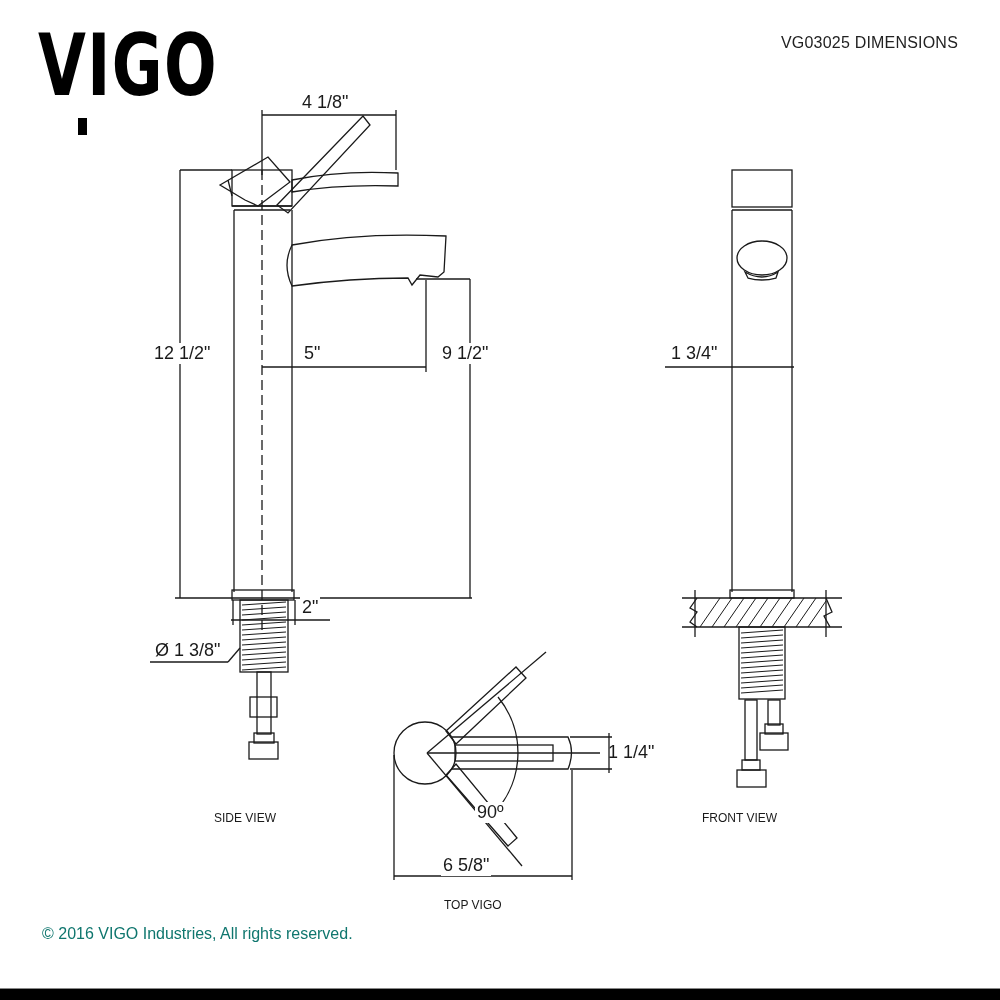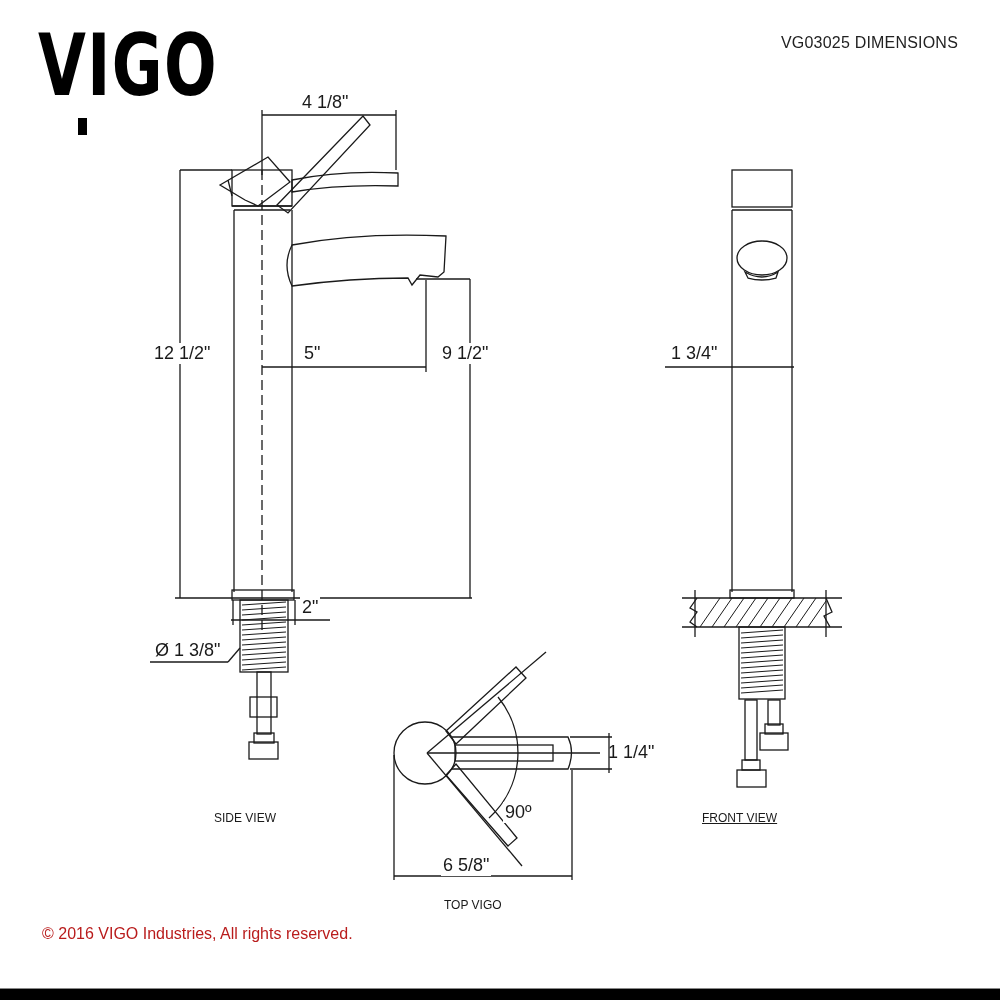--- a/index.html
+++ b/index.html
@@ -2,21 +2,21 @@
 <html><head>
   <meta charset="utf-8">
   <style>
     html, body { margin: 0; padding: 0; background: #ffffff; }
     body { width: 1000px; height: 1000px; position: relative; overflow: hidden; font-family: "Liberation Sans", sans-serif; color: #1a1a1a; }
     .logo { position: absolute; left: 38px; top: 22px; font-family: "DejaVu Sans", sans-serif; font-weight: bold; font-size: 86px; letter-spacing: 2px; line-height: 1; color: #000; transform: scaleX(0.72); transform-origin: left top; }
     .logo-dot { position: absolute; left: 78px; top: 118px; width: 9px; height: 17px; background: #000; }
     .title { position: absolute; right: 42px; top: 34px; font-size: 16px; color: #222; letter-spacing: 0.2px; }
     .label { position: absolute; font-size: 12px; color: #1a1a1a; white-space: nowrap; }
     .dim { position: absolute; font-size: 18px; color: #1a1a1a; white-space: nowrap; background: #fff; padding: 0 2px; }
-    .copyright { position: absolute; left: 42px; top: 925px; font-size: 16px; color: #b91c1c; }
+    .copyright { position: absolute; left: 42px; top: 925px; font-size: 16px; color: #0f766e; }
     .bottom-bar { position: absolute; left: 0; top: 988px; width: 1000px; height: 12px; background: #000; border-top: 1px solid #888; }
     svg.drawing { position: absolute; left: 0; top: 0; }
   </style>
 </head>
 <body>
 
 <div class="logo">VIGO</div>
 <div class="logo-dot"></div>
 
 <div class="title">VG03025 DIMENSIONS</div>
@@ -177,21 +177,21 @@
 <div class="dim" style="left:300px; top:92px;">4 1/8"</div>
 <div class="dim" style="left:152px; top:343px;">12 1/2"</div>
 <div class="dim" style="left:302px; top:343px;">5"</div>
 <div class="dim" style="left:440px; top:343px;">9 1/2"</div>
 <div class="dim" style="left:300px; top:597px;">2"</div>
 <div class="dim" style="left:153px; top:640px;">Ø 1 3/8"</div>
 
 <div class="dim" style="left:669px; top:343px;">1 3/4"</div>
 
 <div class="dim" style="left:606px; top:742px; background:transparent;">1 1/4"</div>
-<div class="dim" style="left:503px; top:802px;text-align:center;">90º</div>
+<div class="dim" style="left:475px; top:802px;text-align:center;">90º</div>
 <div class="dim" style="left:441px; top:855px;">6 5/8"</div>
 
 <div class="label" style="left:214px; top:811px;">SIDE VIEW</div>
-<div class="label" style="left:702px; top:811px;text-decoration:underline;">FRONT VIEW</div>
+<div class="label" style="left:702px; top:811px;">FRONT VIEW</div>
 <div class="label" style="left:444px; top:898px;">TOP VIGO</div>
 
 <div class="copyright">© 2016 VIGO Industries, All rights reserved.</div>
 <div class="bottom-bar"></div>
 
 </body></html>

